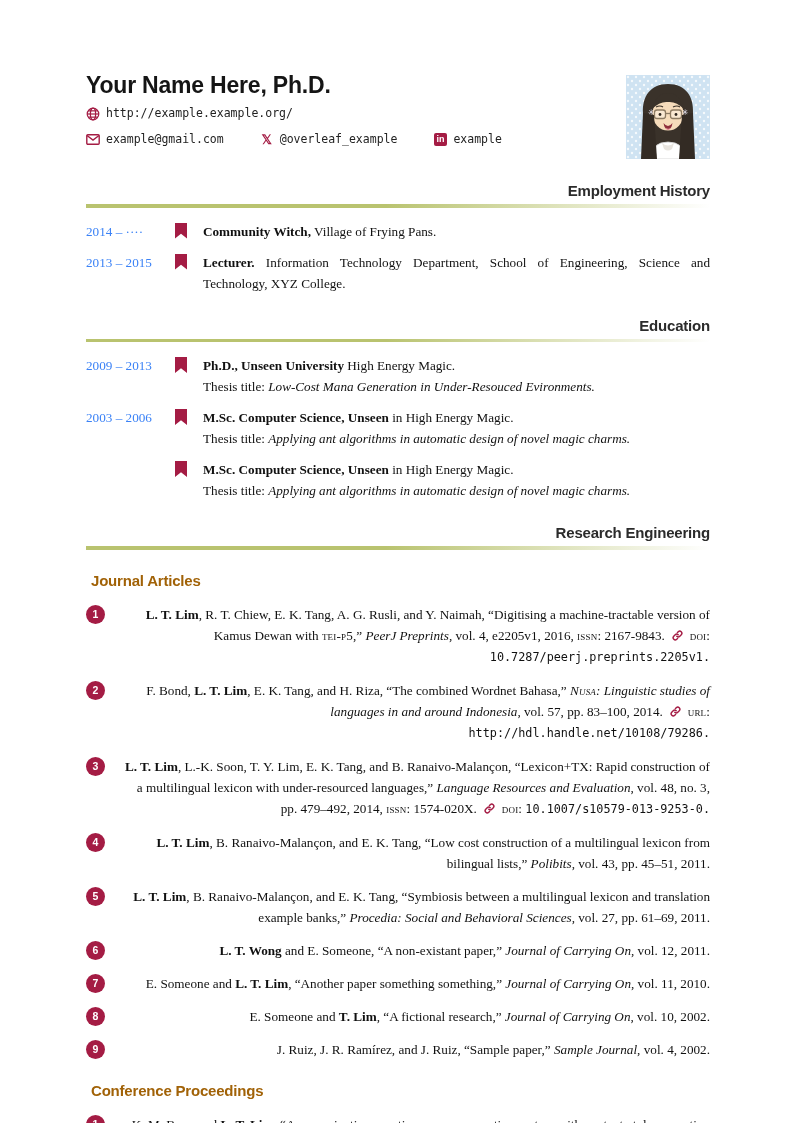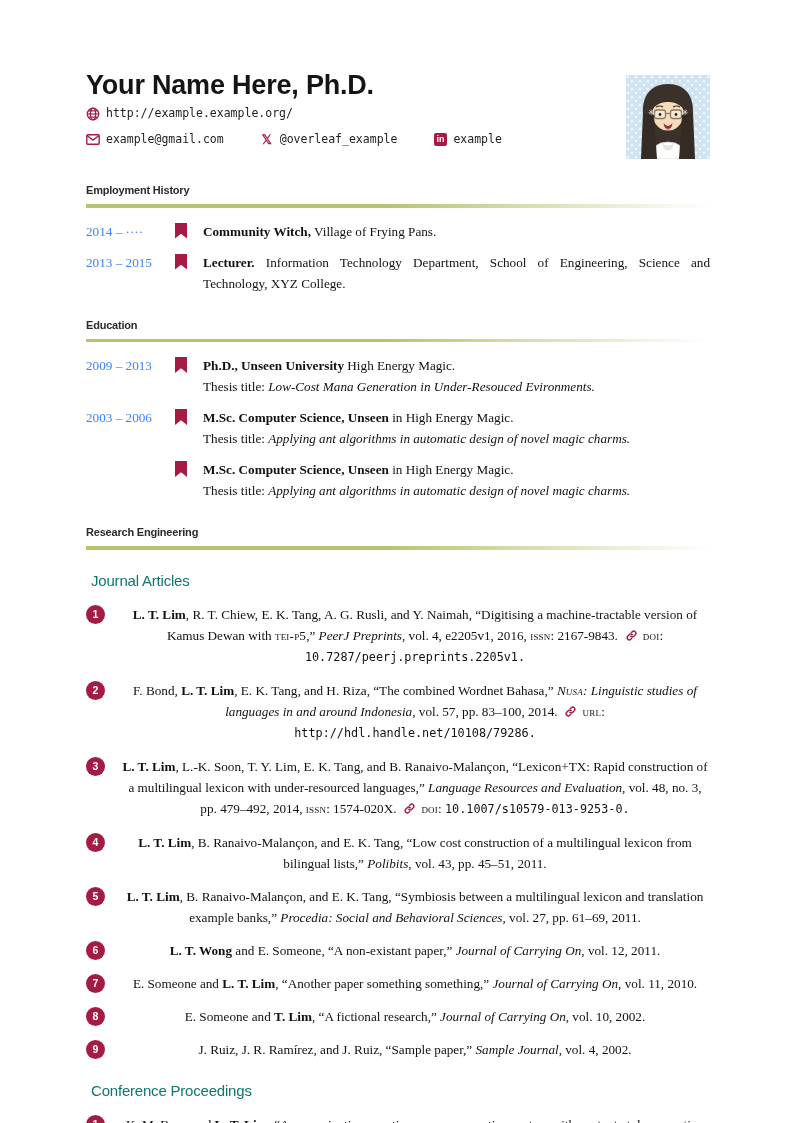--- a/index.html
+++ b/index.html
@@ -9,62 +9,62 @@
   html,body{margin:0;padding:0;background:#ffffff}
   .page{
     width:794px;height:1123px;margin:0 auto;background:#fff;overflow:hidden;
     padding:73px 84px 0 86px;
     font-family:"Liberation Serif",serif;font-size:13.2px;color:#111;line-height:21px;
   }
   
   header{display:flex;justify-content:space-between;align-items:flex-start}
   .head-left{flex:1;min-width:0}
   h1{
-    font-family:"Liberation Sans",sans-serif;font-size:27px;font-weight:700;
+    font-family:"Liberation Sans",sans-serif;font-size:23px;font-weight:700;
     color:#151515;margin:2px 0 7px;letter-spacing:-0.2px;
   }
   .contact-row{display:flex;column-gap:36px;margin-bottom:5px;align-items:center}
   .contact{display:inline-flex;align-items:center;gap:6px;cursor:pointer}
   .clabel{font-family:"DejaVu Sans Mono",monospace;font-size:11.5px;color:#222}
   .cicon{display:inline-flex;width:14px;height:14px;align-items:center;justify-content:center;flex:none}
   .cicon svg{display:block}
   .x-glyph{font-family:"Liberation Sans",sans-serif;font-weight:700;font-size:13px;color:var(--accent);line-height:1}
   .li-box{width:13px;height:13px;background:var(--accent);border-radius:2px;color:#fff;
     font-family:"Liberation Sans",sans-serif;font-weight:700;font-size:9px;display:flex;
     align-items:center;justify-content:center;line-height:1}
   .avatar{width:84px;height:84px;flex:none;margin-top:2px}
   .avatar svg{display:block}
   
   section{margin-top:21px}
   h2{
-    font-family:"Liberation Sans",sans-serif;font-size:11px;font-weight:700;
-    color:var(--heading);margin:0 0 3px;letter-spacing:-0.2px;
+    font-family:"Liberation Sans",sans-serif;font-size:15px;font-weight:700;
+    color:var(--heading);margin:0 0 3px;letter-spacing:-0.2px;text-align:right;
   }
   .rule{height:3.5px;background:linear-gradient(to right,var(--rule) 0%,var(--rule) 48%,rgba(255,255,255,0) 100%);margin-bottom:13px}
   h3{
-    font-family:"Liberation Sans",sans-serif;font-size:15px;font-weight:400;
-    color:#0f766e;margin:20px 0 13px;padding-left:5px;letter-spacing:-0.2px;
+    font-family:"Liberation Sans",sans-serif;font-size:15px;font-weight:700;
+    color:#a16207;margin:20px 0 13px;padding-left:5px;letter-spacing:-0.2px;
   }
   
   .entry{display:grid;grid-template-columns:89px 28px 1fr;margin-bottom:7px}
   .edu .entry{margin-bottom:10px}
   .dates{font-size:13.2px;color:#3b82f6;padding-top:0;white-space:nowrap}
   .marker{padding-top:2px}
   .bookmark{display:inline-block;width:12px;height:16px;background:var(--accent);
     clip-path:polygon(0 0,100% 0,100% 100%,50% 70%,0 100%)}
   .etext{text-align:justify}
   .degree,.thesis{text-align:left}
   
   .pub{display:grid;grid-template-columns:34px 1fr;margin-bottom:12px}
   .badge{
     width:19px;height:19px;border-radius:50%;background:var(--accent);color:#fff;
     font-family:"Liberation Sans",sans-serif;font-size:10.5px;font-weight:700;
     display:flex;align-items:center;justify-content:center;margin-top:1px;
   }
-  .ptext{text-align:center}
+  .ptext{text-align:right}
   
   .seg{white-space:pre-wrap}
   .seg.b{font-weight:700}
   .seg.i{font-style:italic}
   .seg.sc{font-variant:small-caps;letter-spacing:.2px}
   .seg.isc{font-style:italic;font-variant:small-caps;letter-spacing:.2px}
   .seg.mono{font-family:"DejaVu Sans Mono",monospace;font-size:11.8px}
   .link-icon{display:inline-block;width:11px;height:11px;margin:0 3px 0 1px;vertical-align:-1px}
 </style>
 </head>

